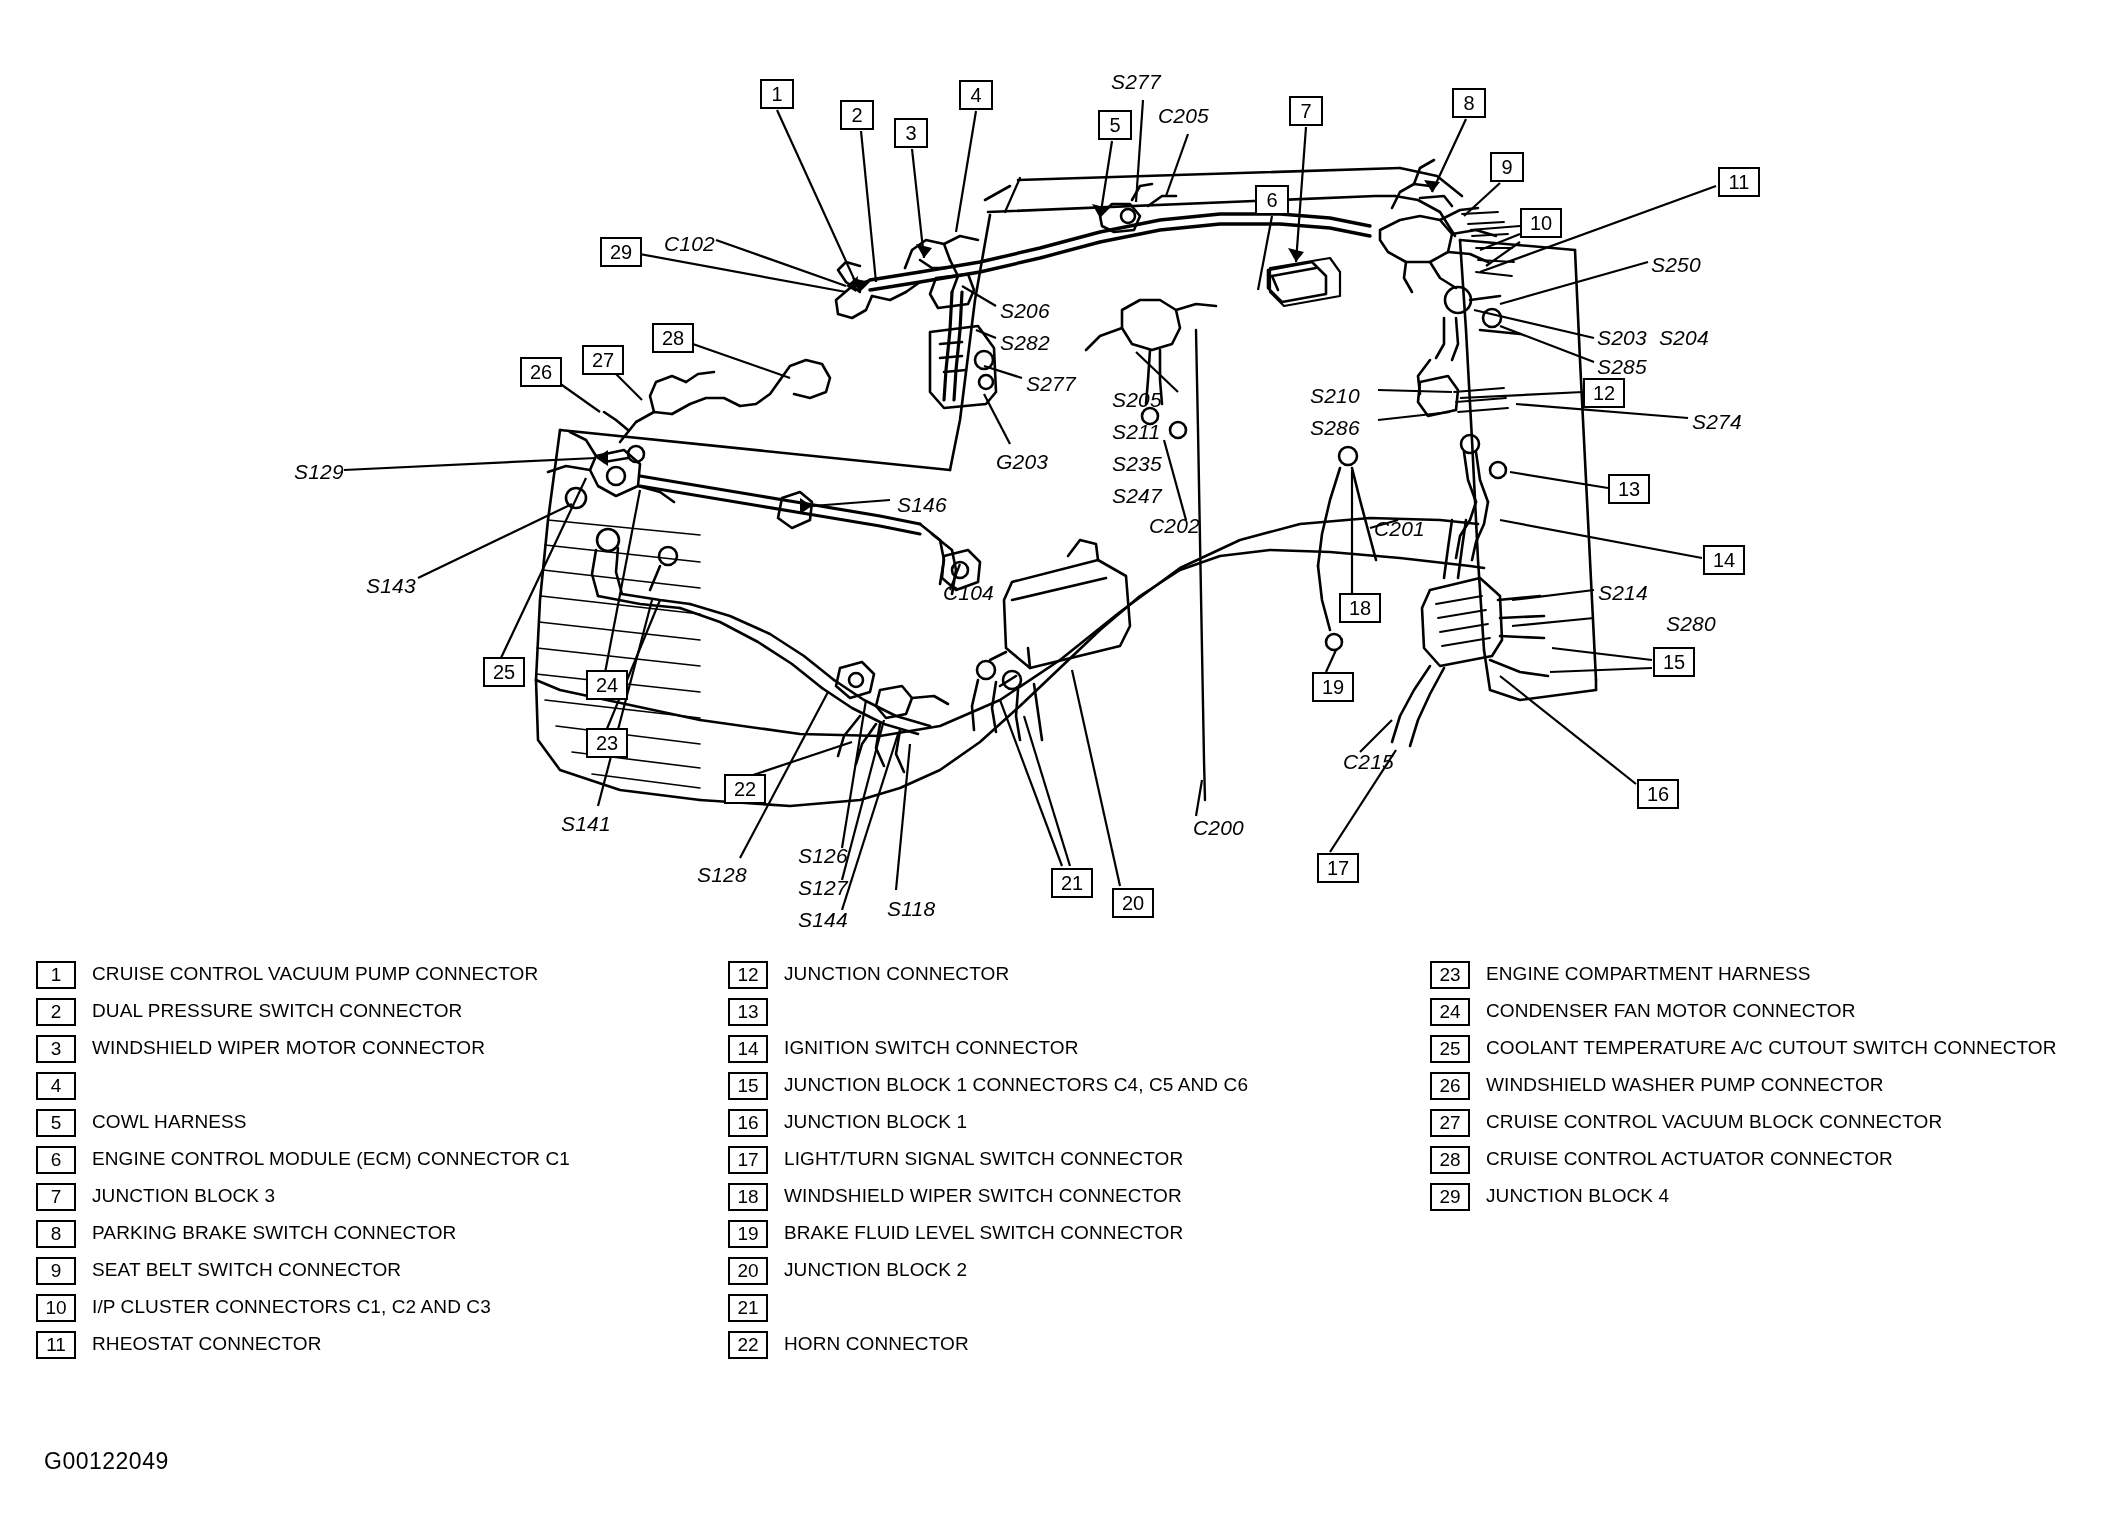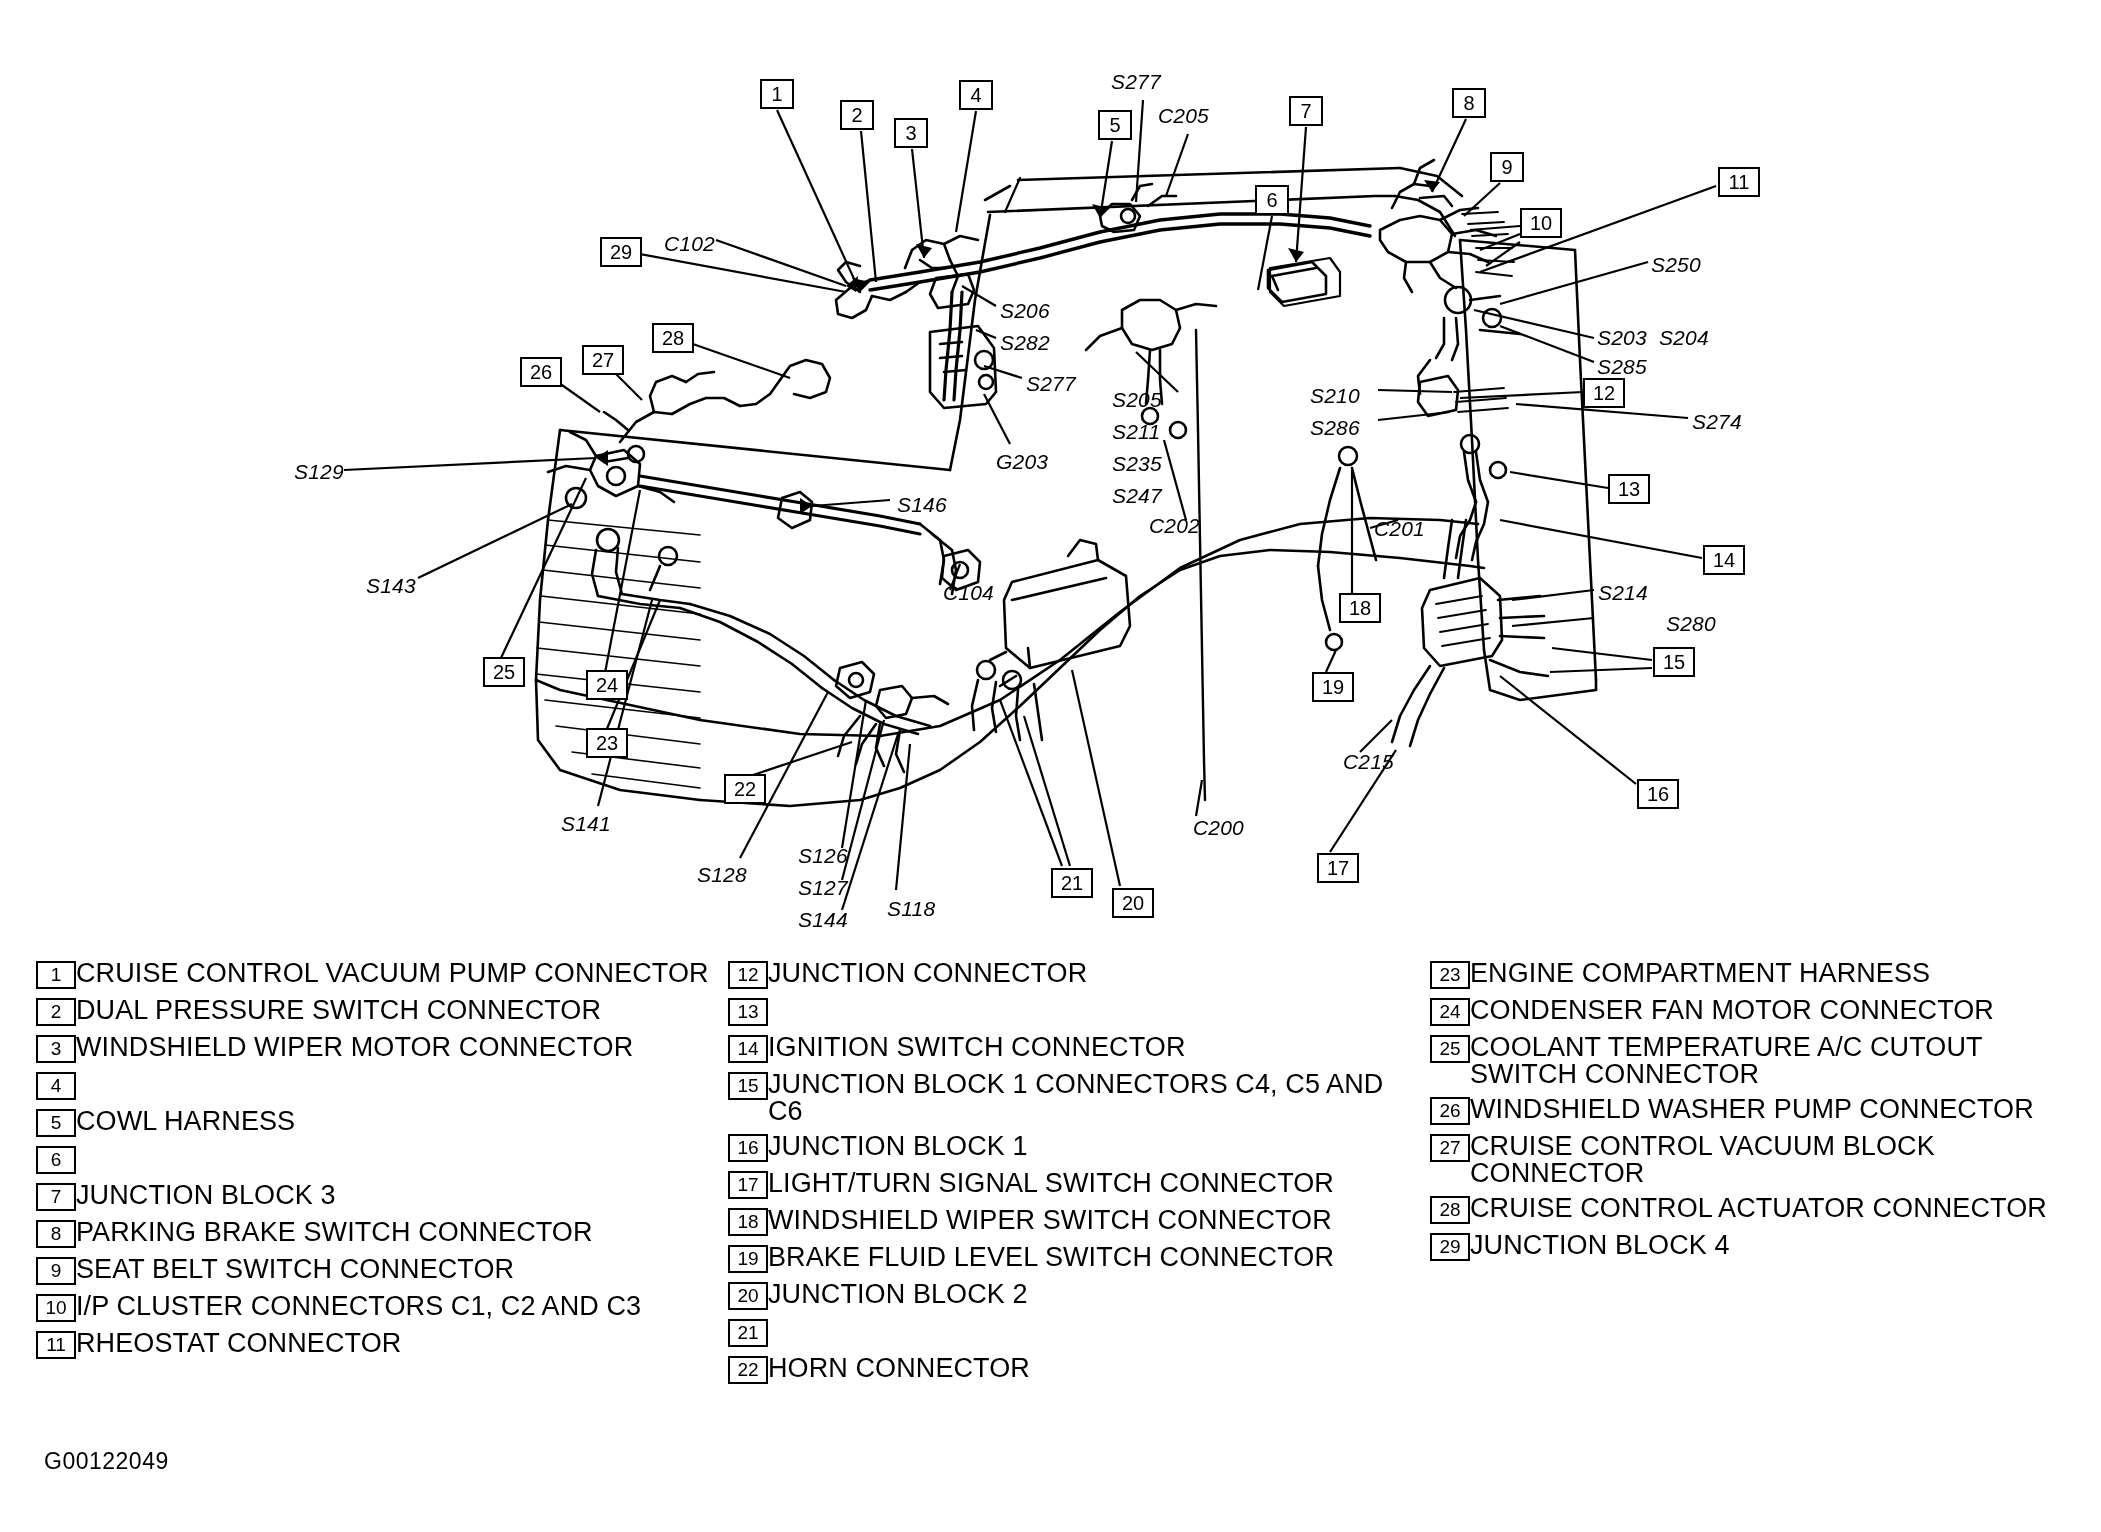--- a/index.html
+++ b/index.html
@@ -28,21 +28,21 @@
   .legcol.c1{left:36px;width:690px;}
   .legcol.c2{left:728px;width:690px;}
   .legcol.c3{left:1430px;width:660px;}
   .legrow{position:relative;display:flex;align-items:flex-start;margin-bottom:8px;}
   .legnum{
     flex:0 0 auto;border:2px solid #000;background:#fff;width:40px;height:28px;
     font-size:19px;display:flex;align-items:center;justify-content:center;box-sizing:border-box;
     margin-top:1px;
   }
   .legtext{
-    font-size:27px;line-height:27px;
+    margin-left:16px;font-size:19px;line-height:27px;
     font-family:"Liberation Sans",sans-serif;letter-spacing:.1px;
   }
   #figcode{position:absolute;left:44px;top:1448px;font-size:23px;letter-spacing:.5px;}
 </style>
 </head>
 <body>
 
 <div id="diagram">
 
   <svg width="2101" height="960" viewBox="0 0 2101 960">
@@ -428,20 +428,21 @@
       </div>
     <div class="legrow">
         <div class="legnum">4</div>
       </div>
     <div class="legrow">
         <div class="legnum">5</div>
         <div class="legtext">COWL HARNESS</div>
       </div>
     <div class="legrow">
         <div class="legnum">6</div>
+        <div class="legtext">ENGINE CONTROL MODULE (ECM) CONNECTOR C1</div>
       </div>
     <div class="legrow">
         <div class="legnum">7</div>
         <div class="legtext">JUNCTION BLOCK 3</div>
       </div>
     <div class="legrow">
         <div class="legnum">8</div>
         <div class="legtext">PARKING BRAKE SWITCH CONNECTOR</div>
       </div>
     <div class="legrow">

